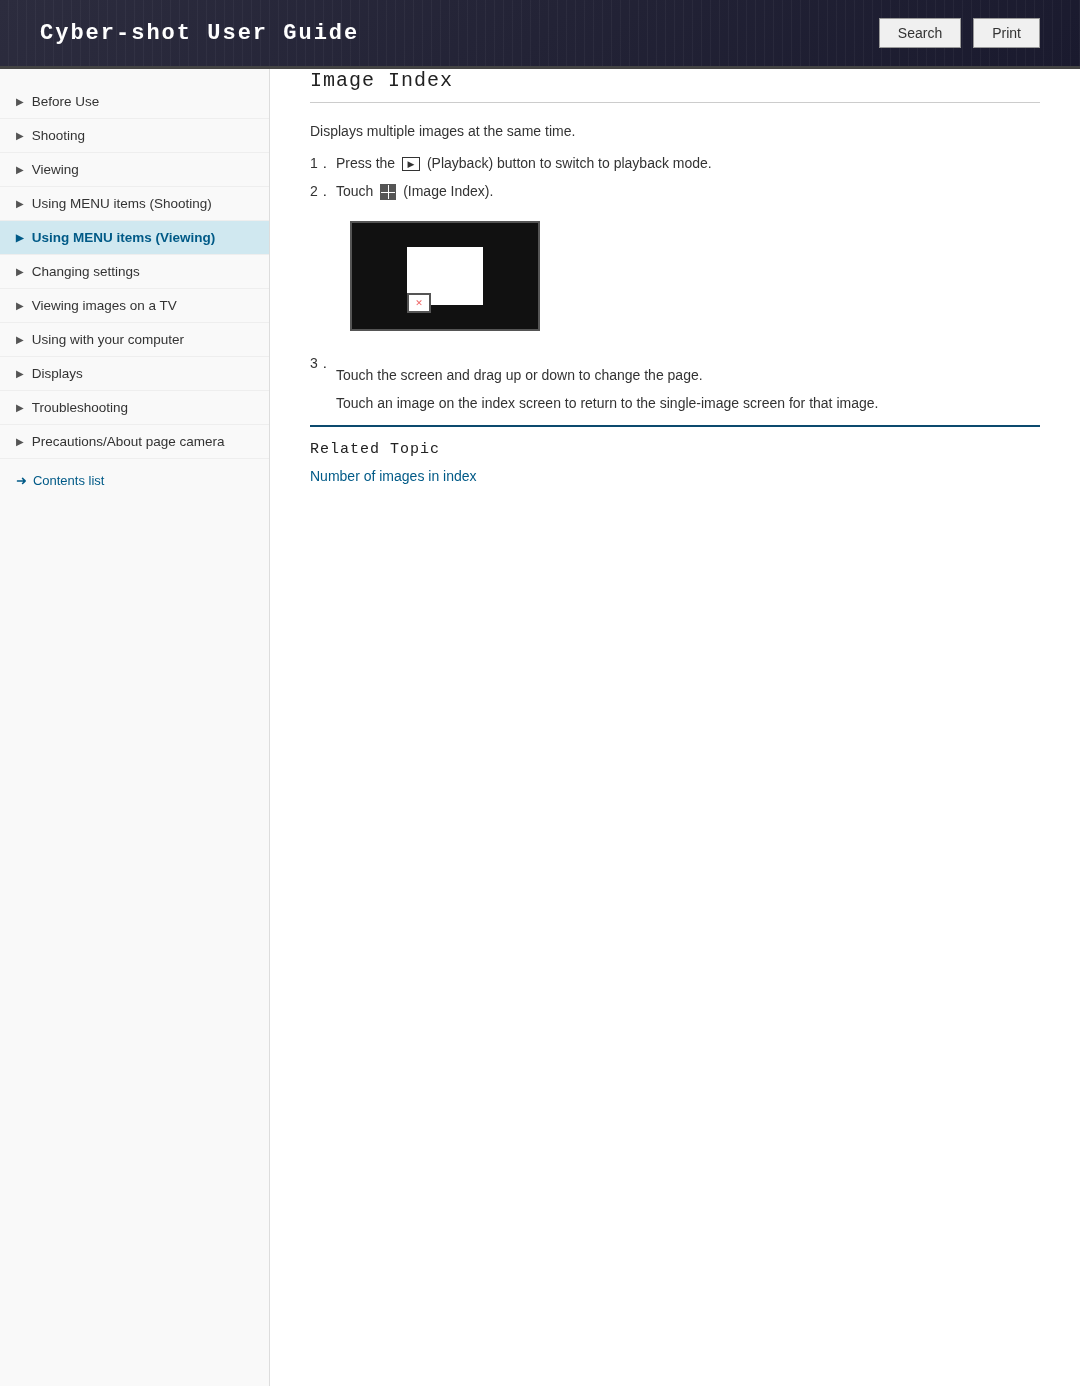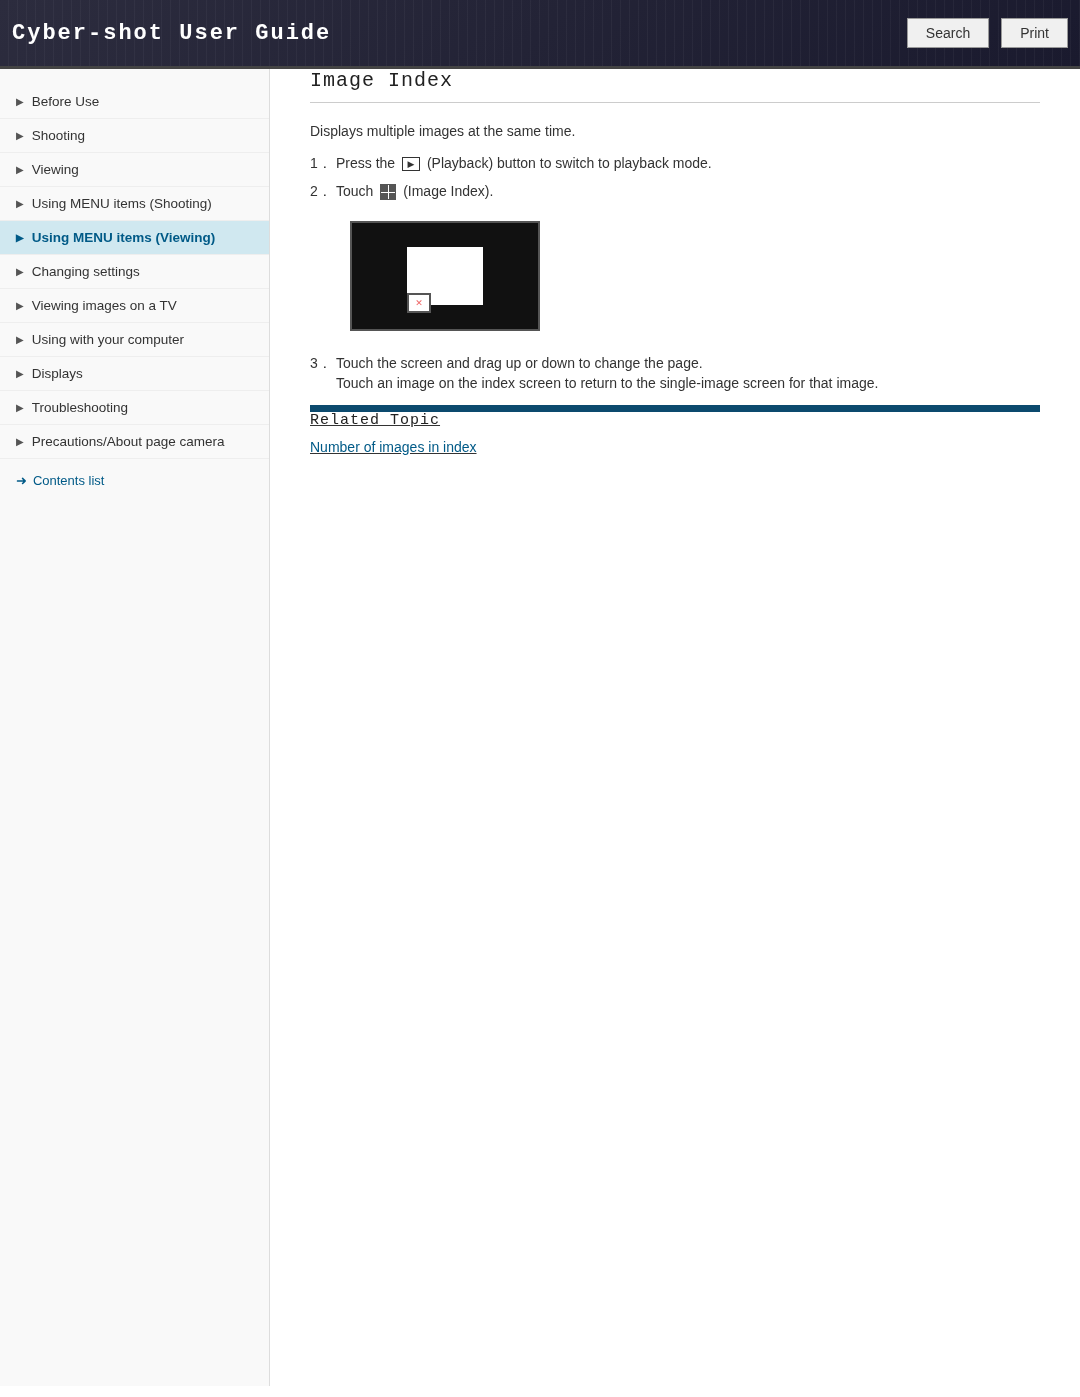--- a/index.html
+++ b/index.html
@@ -9,21 +9,21 @@
       background: #fff;
       color: #333;
       width: 1080px;
       min-height: 1397px;
     }
 
     
     .header {
       background: #1a1a2e;
       background: linear-gradient(135deg, #2c2c3e 0%, #1a1a2e 100%);
-      padding: 18px 12px;
+      padding: 18px 40px;
       display: flex;
       align-items: center;
       justify-content: space-between;
       border-bottom: 3px solid #444;
       position: relative;
       overflow: hidden;
     }
     .header::before {
       content: '';
       position: absolute;
@@ -257,28 +257,29 @@
       justify-content: center;
     }
     .illus-icon-overlay::after {
       content: '✕';
       font-size: 9px;
       color: #e66;
     }
     .step3-line {
       font-size: 14px;
       margin-bottom: 4px;
+      margin-top: 12px;
     }
 
     
     .related-topic-section {
-      border-top: 7px solid #0c4a6e;
+      border-top: 2px solid #0c4a6e;
       margin-top: 10px;
+      padding-top: 14px;
       margin-bottom: 20px;
-      text-decoration: underline;
     }
     .related-topic-title {
       font-size: 15px;
       font-family: 'Courier New', monospace;
       letter-spacing: 1px;
       margin-bottom: 10px;
       color: #222;
     }
     .related-link {
       color: #005a87;

